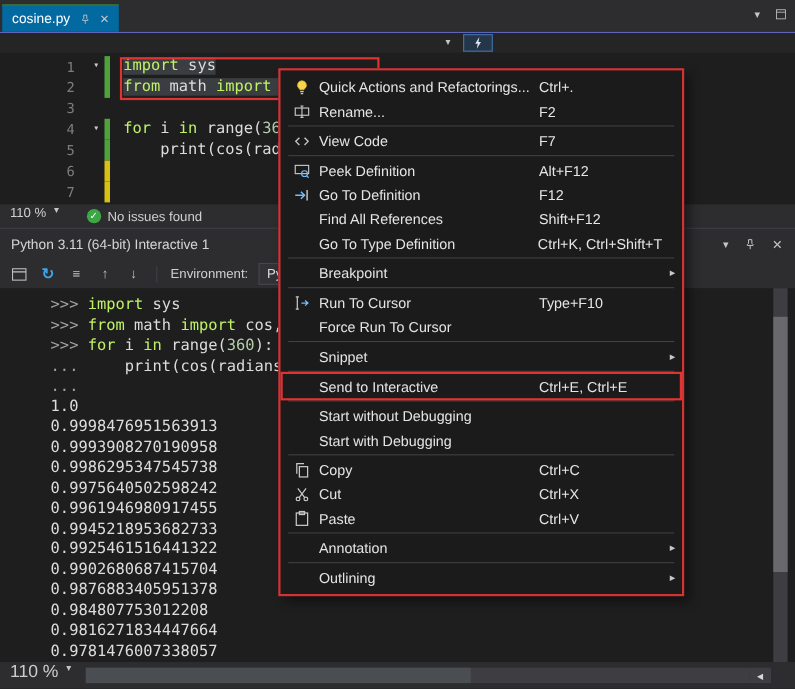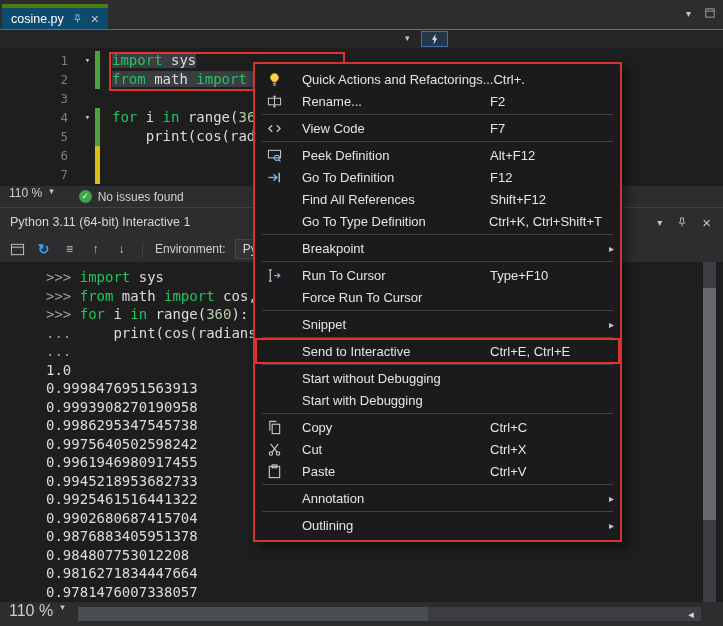--- a/index.html
+++ b/index.html
@@ -2,42 +2,42 @@
 <html><head>
 <meta charset="utf-8">
 <style>
   *{margin:0;padding:0;box-sizing:border-box}
   html,body{width:723px;height:626px}
   body{background:#2d2d30;font-family:"Liberation Sans",sans-serif;position:relative;overflow:hidden;color:#ccc}
   svg{display:block}
 
   
   #tab-bar{position:absolute;left:0;top:0;width:723px;height:29px;background:#2d2d30}
-  .tab{position:absolute;left:2px;bottom:0;height:25px;background:#0c4a6e;display:flex;align-items:center;padding:0 9px;gap:8px;color:#fff;font-size:12.5px;border-top:4px solid #4d7c0f}
+  .tab{position:absolute;left:2px;bottom:0;height:25px;background:#0369a1;display:flex;align-items:center;padding:0 9px;gap:8px;color:#fff;font-size:12.5px;border-top:1px solid #4d7c0f}
   .tab-close{color:#c8c8c8;font-size:14px;line-height:1}
   .tabbar-right{position:absolute;right:7px;top:7px;display:flex;gap:13px;align-items:center;color:#c5c5c5;font-size:10px}
 
   
   #nav-bar{position:absolute;left:0;top:29px;width:723px;height:19px;background:#252526;border-top:1px solid #5f64b8}
   .nav-chevron{position:absolute;left:405px;top:3px;font-size:9px;color:#c5c5c5}
   .nav-btn{position:absolute;left:421px;top:1px;width:27px;height:16px;border:1px solid #4472a8;background:#253649;display:flex;align-items:center;justify-content:center}
   .nav-btn svg{width:12px;height:12px}
 
   
   #editor{position:absolute;left:0;top:48px;width:723px;height:138px;background:#1e1e1e;padding-top:3px;font-family:"DejaVu Sans Mono",monospace}
   .ed-row{display:flex;height:19px;line-height:19px}
   .ln{flex:0 0 80px;text-align:right;padding-right:12px;color:#7d7d7d;font-size:12.5px}
   .fold{flex:0 0 15px;text-align:center;font-size:9px;color:#c8c8c8;line-height:19px}
   .chg{flex:0 0 5px}
   .chg.green{background:#4ea13c}
   .chg.yellow{background:#d7c115}
   .code-text{padding-left:12px;font-size:14px;white-space:pre}
   .tline{white-space:pre}
   .tline.sel{background:#3a3d41}
-  .tk-kw{color:#22c55e}.tk-pl{color:#dcdcdc}.tk-num{color:#b5cea8}.tk-pr{color:#a0a0a0}
+  .tk-kw{color:#bef264}.tk-pl{color:#dcdcdc}.tk-num{color:#b5cea8}.tk-pr{color:#a0a0a0}
   #code-annotation{position:absolute;left:109px;top:52px;width:236px;height:39px;border:2px solid #e23333;z-index:5}
 
   
   #editor-status{position:absolute;left:0;top:186px;width:723px;height:21px;background:#2d2d30;display:flex;align-items:center;font-size:12px;color:#cfcfcf}
   .zoom{display:flex;align-items:flex-start;gap:7px;padding:0 9px;height:100%}
   .chev{font-size:9px;color:#c5c5c5}
   .check-circle{width:13px;height:13px;border-radius:50%;background:#3ba745;color:#fff;font-size:9px;line-height:13px;text-align:center;margin:0 6px 0 16px;flex:0 0 13px}
   .status-right{margin-left:auto;display:flex;height:100%}
   .status-cell{display:flex;align-items:center;padding:0 13px;border-left:1px solid #3a3a3e}
 
@@ -66,21 +66,21 @@
   .hscroll-thumb{position:absolute;left:0;top:0;height:100%;width:58%;background:#4a4d52}
   .hscroll-arrow{width:20px;height:14px;background:#3e3e42;display:flex;align-items:center;justify-content:center;color:#d8d8d8;font-size:11px;align-self:center}
   .scroll-corner{width:22px;height:100%;background:#2d2d30}
 
   
   #context-menu{position:absolute;left:253px;top:62px;width:369px;background:#1b1b1c;border:2px solid #d23434;box-shadow:5px 5px 10px rgba(0,0,0,.45);padding:4px 2px;z-index:10;font-size:13px;color:#e4e4e4}
   .menu-item{display:flex;align-items:center;height:22px;padding:0 4px 0 6px;position:relative}
   .menu-item.hl{outline:2px solid #e23333;z-index:2}
   .mi-icon{flex:0 0 22px;display:flex;align-items:center;justify-content:center}
   .mi-icon svg{width:15px;height:15px}
-  .mi-label{margin-left:17px;white-space:nowrap}
+  .mi-label{margin-left:5px;white-space:nowrap}
   .mi-shortcut{margin-left:auto;flex:0 0 112px;white-space:nowrap;color:#e5e5e5}
   .mi-arrow{flex:0 0 12px;text-align:right;font-size:10px;color:#c8c8c8}
   .menu-sep{height:1px;background:#404045;margin:2px 5px}
 </style>
 </head>
 <body>
 
 <div class="win">
 
   <div id="tab-bar">

